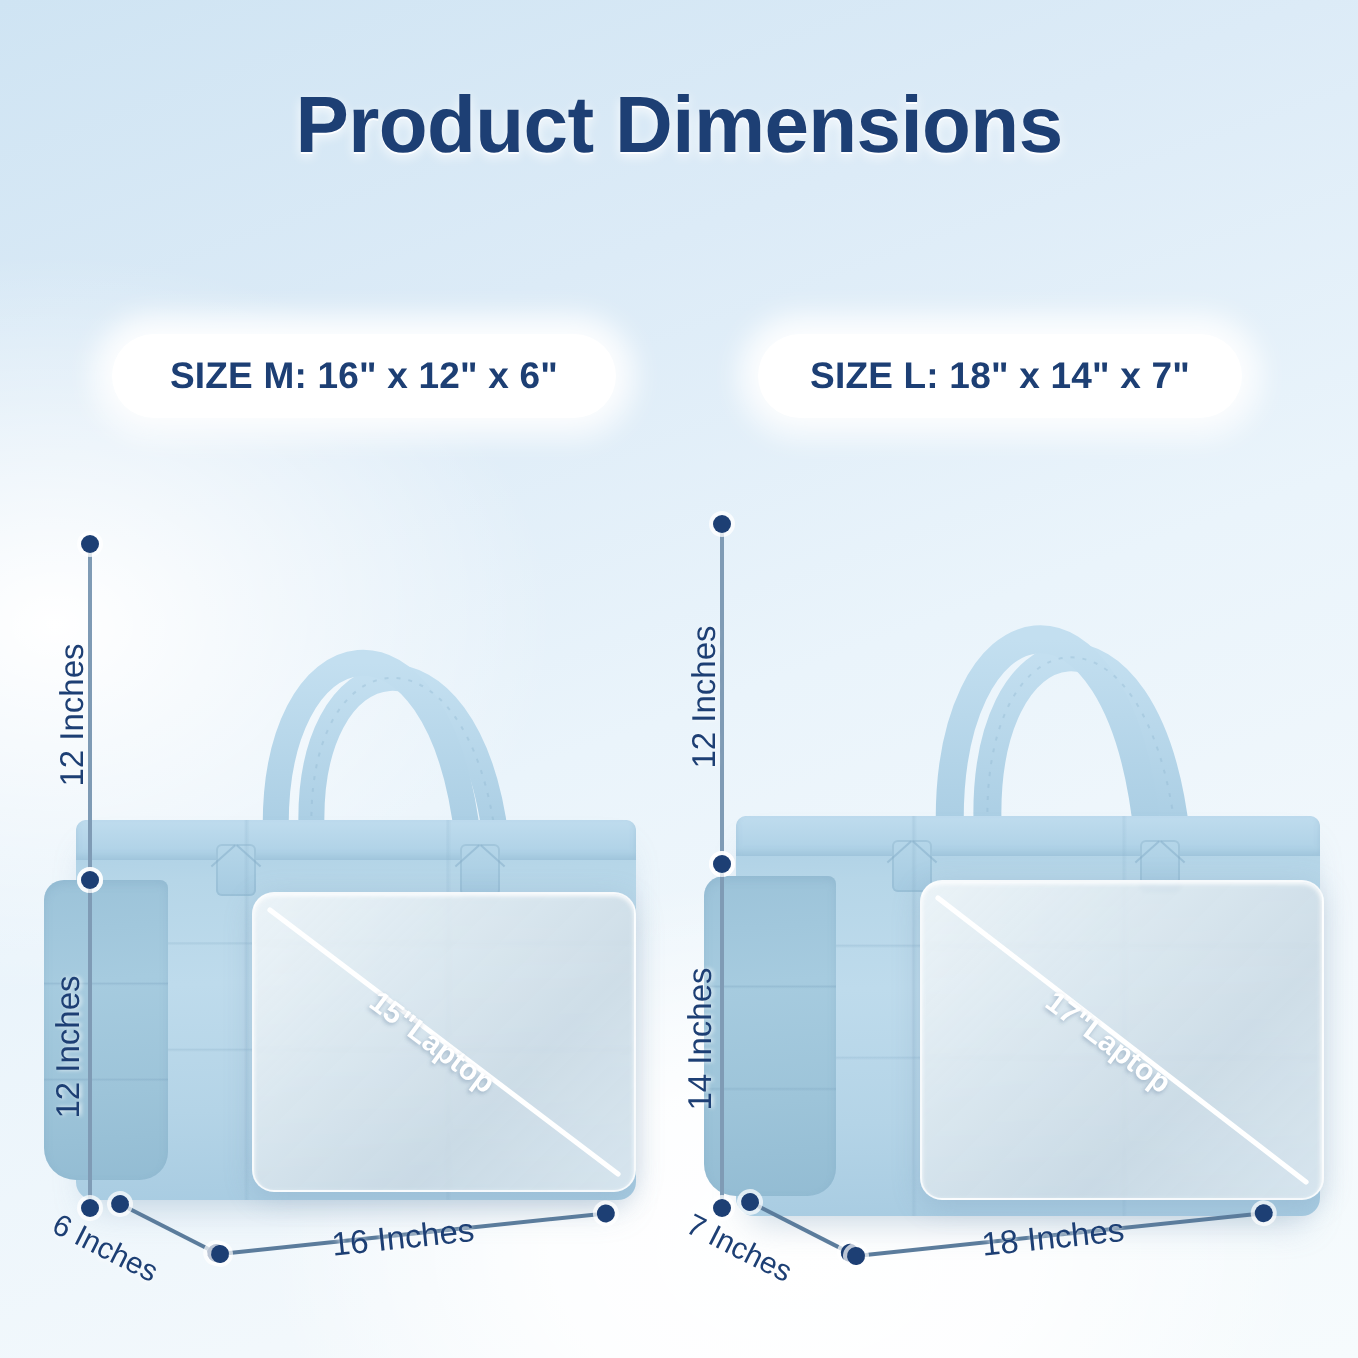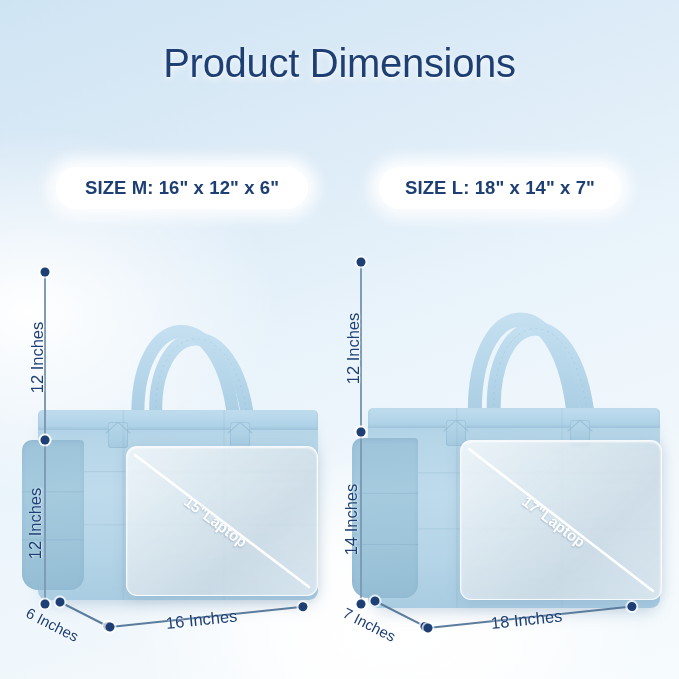--- a/index.html
+++ b/index.html
@@ -15,21 +15,21 @@
       radial-gradient(ellipse 420px 300px at 58% 92%, #ffffff 0%, rgba(255,255,255,0.85) 28%, rgba(255,255,255,0) 62%),
       radial-gradient(ellipse 380px 280px at 4% 46%, #ffffff 0%, rgba(255,255,255,0.55) 30%, rgba(255,255,255,0) 66%),
       linear-gradient(160deg, #cfe4f3 0%, #dcebf7 26%, #eaf4fb 52%, #f2f8fc 78%, #f6fbfd 100%);
     overflow:hidden;
   }
 
   
   .title{
     position:absolute;left:0;top:41px;width:679px;
     text-align:center;
-    font-size:40px;font-weight:normal;
+    font-size:40px;font-weight:bold;
     letter-spacing:-0.3px;
     color:#1d3f74;
     text-shadow:0 1px 0 rgba(255,255,255,.9), 0 2px 6px rgba(255,255,255,.85);
   }
 
   
   .pill{
     position:absolute;
     height:42px;
     border-radius:21px;

